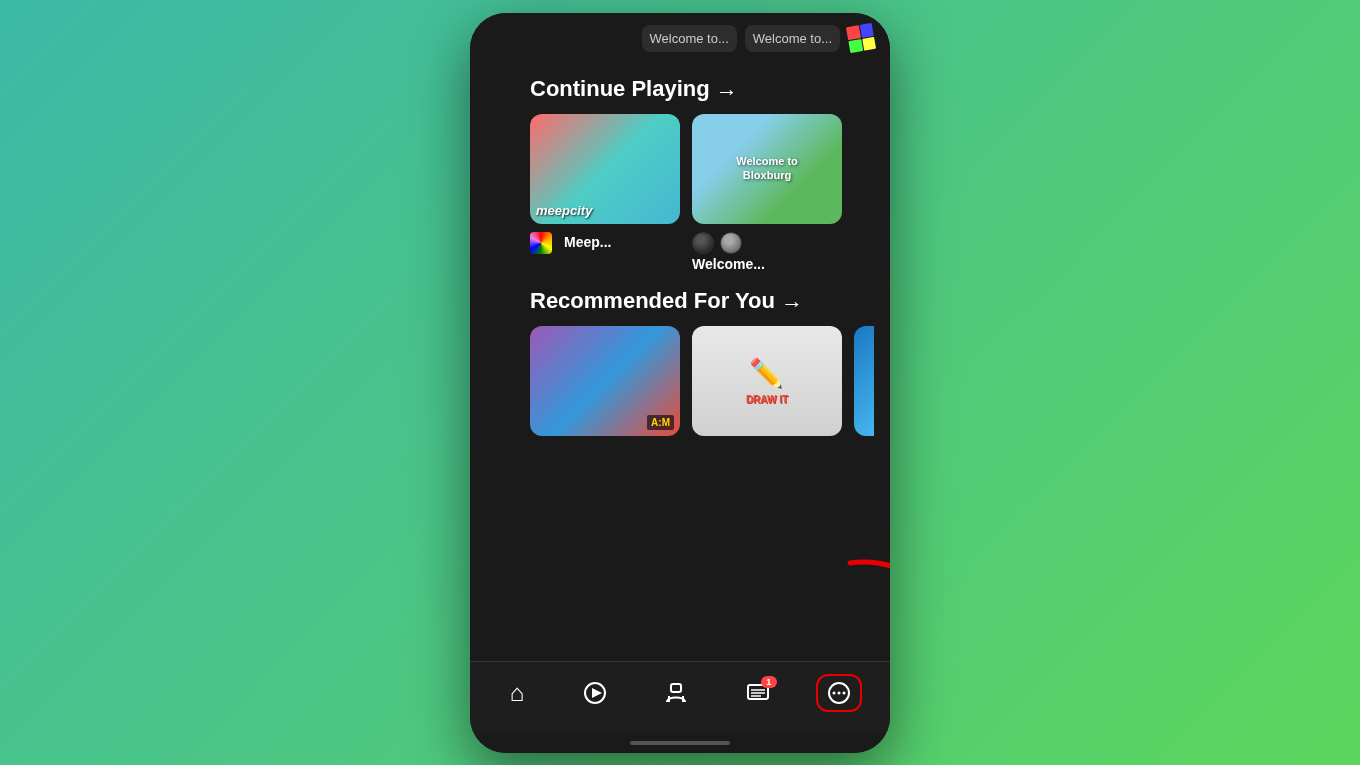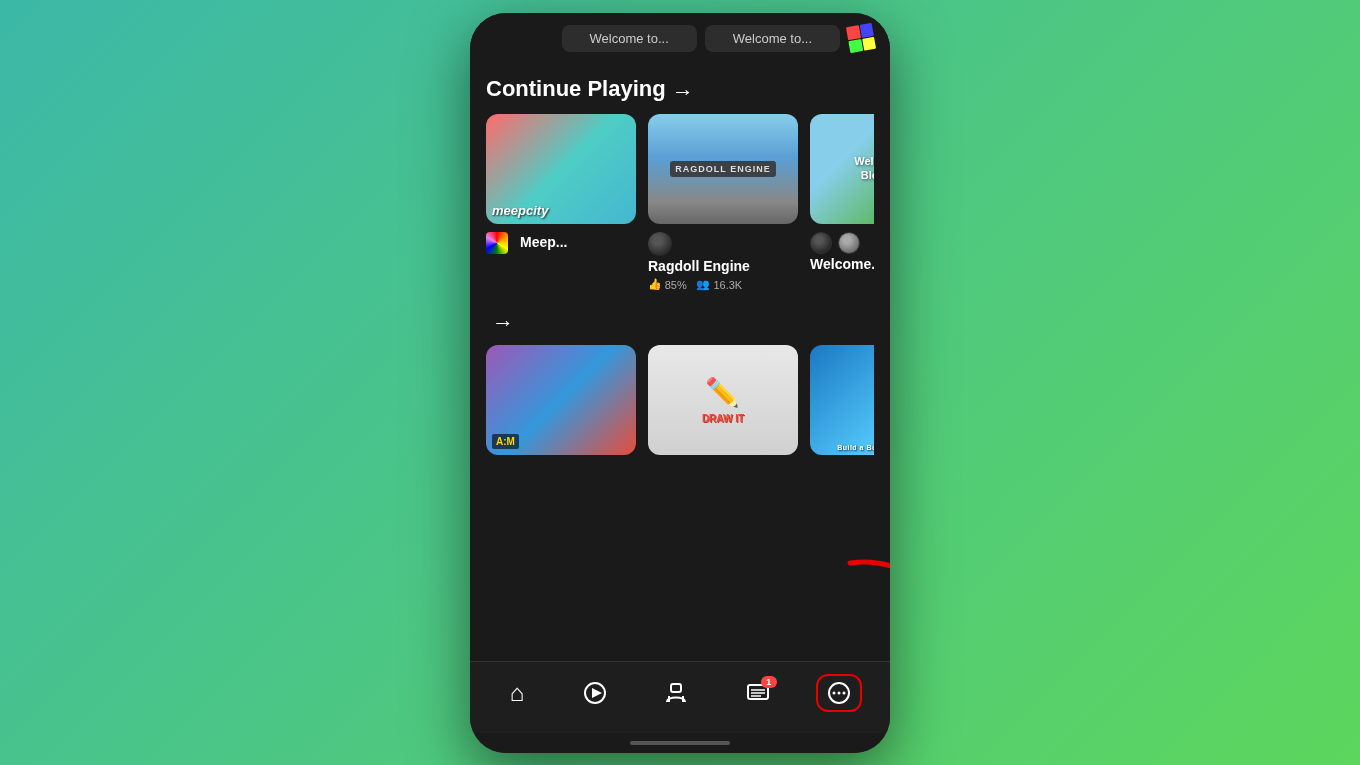--- a/index.html
+++ b/index.html
@@ -32,38 +32,39 @@
       justify-content: flex-end;
       align-items: center;
       padding: 12px 16px 8px;
       background: #1a1a1a;
       gap: 8px;
     }
 
     .header-tab {
       background: #2d2d2d;
       border-radius: 8px;
-      padding: 6px 28px;
+      padding: 6px 8px;
       color: #ccc;
       font-size: 13px;
       display: flex;
       align-items: center;
       gap: 4px;
     }
 
     
     .main-content {
       flex: 1;
       overflow-y: auto;
       overflow-x: hidden;
       padding: 0 0 10px;
     }
 
     .section {
       padding: 0 16px;
+      margin-left: 44px;
     }
 
     .section-header {
       display: flex;
       align-items: center;
       margin: 16px 0 12px;
     }
 
     .section-title {
       color: #ffffff;
@@ -195,21 +196,21 @@
       text-align: center;
       text-shadow: 1px 1px 3px rgba(0,0,0,0.6);
       line-height: 1.2;
     }
 
     
     .thumb-am {
       background: linear-gradient(135deg, #9b59b6 0%, #3498db 50%, #e74c3c 100%);
       display: flex;
       align-items: flex-end;
-      justify-content: flex-start;
+      justify-content: flex-end;
       padding: 6px;
     }
 
     .am-label {
       background: rgba(0,0,0,0.6);
       color: #ffd700;
       font-size: 10px;
       font-weight: 900;
       padding: 2px 4px;
       border-radius: 2px;
@@ -419,60 +420,40 @@
             
           </div>
           <div class="game-info">
             <div class="game-creator-row">
               <div class="avatar-rainbow"></div>
               <span class="game-name">Meep...</span>
             </div>
           </div>
         </div>
 
-        <div class="game-card">
-          <div class="game-thumbnail thumb-ragdoll">
-            <div class="ragdoll-label">RAGDOLL ENGINE</div>
-          </div>
-          <div class="game-info">
-            <div class="game-creator-row">
-              <div class="creator-avatar avatar-dark"></div>
-            </div>
-            <span class="game-name">Ragdoll Engine</span>
-            <div class="game-stats">
-              <span class="stat">
-                <span>👍</span>
-                <span>85%</span>
-              </span>
-              <span class="stat">
-                <span>👥</span>
-                <span>16.3K</span>
-              </span>
-            </div>
-          </div>
-        </div>
 
         <div class="game-card">
           <div class="game-thumbnail thumb-bloxburg">
             <span class="bloxburg-text">Welcome to<br>Bloxburg</span>
           </div>
           <div class="game-info">
             <div class="game-creator-row">
               <div class="avatar-small avatar-dark"></div>
               <div class="avatar-small avatar-grey"></div>
             </div>
             <span class="game-name">Welcome...</span>
           </div>
         </div>
 
       </div>
     </div>
 
     <div class="section">
       <div class="section-header">
+        <span class="section-title">Recommended For You</span>
         <span class="section-arrow">→</span>
       </div>
 
       <div class="games-row">
 
         <div class="game-card">
           <div class="game-thumbnail thumb-am">
             <span class="am-label">A:M</span>
           </div>
         </div>

